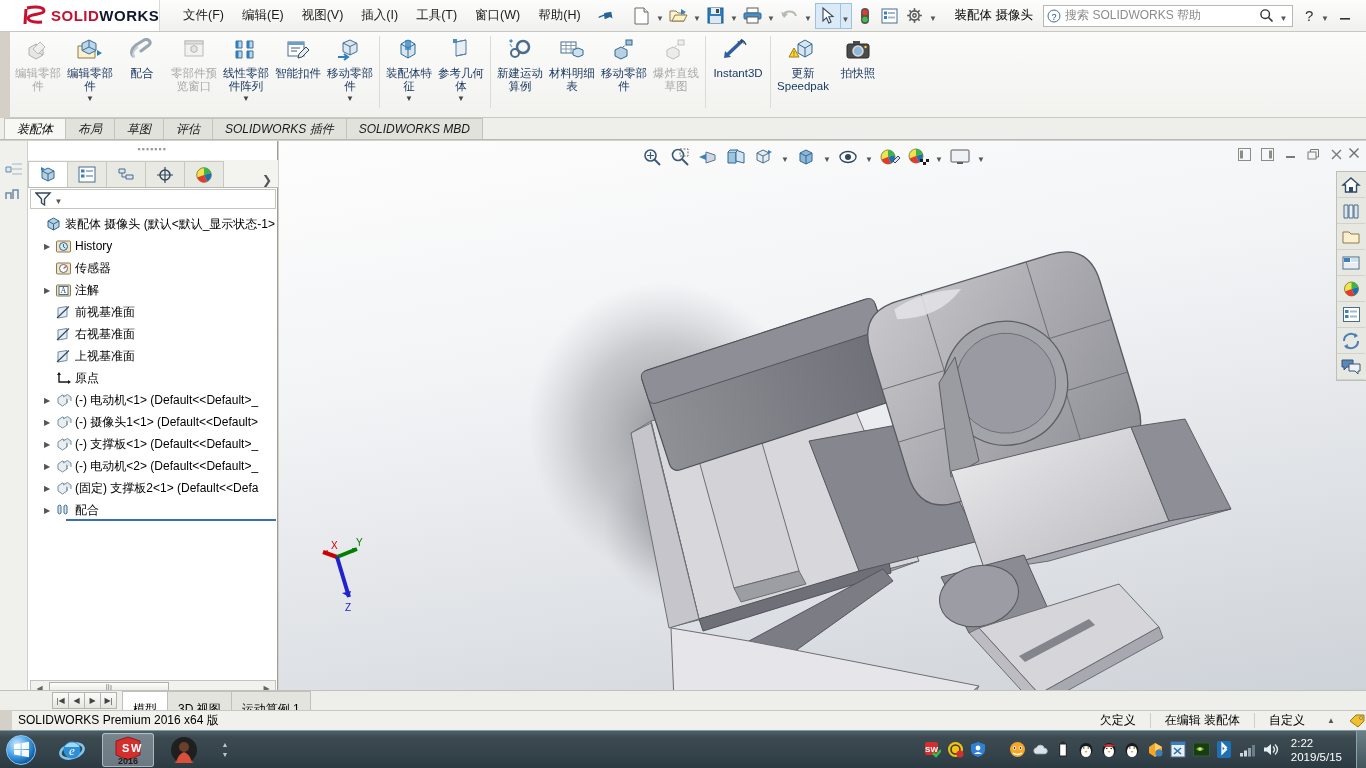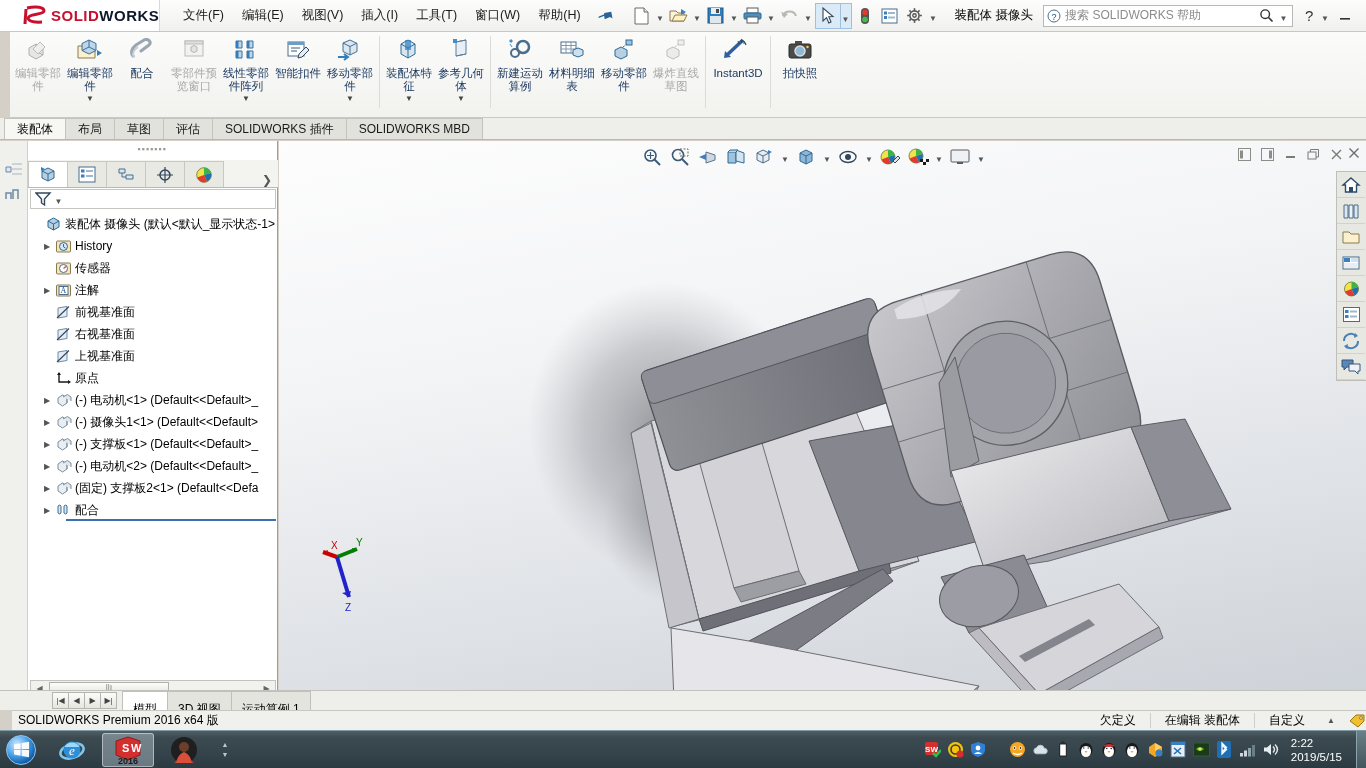--- a/index.html
+++ b/index.html
@@ -69,21 +69,21 @@
   .lbl-en { font-size:11.5px; color:#17355d; }
 
   
   .cmdtabs {
     position:absolute; left:0; top:118px; width:1366px; height:22px;
     background:#eeeeea; border-bottom:1px solid #b9b9b3;
     display:flex; align-items:flex-end; padding-left:4px;
   }
   .ctab {
     height:21px; padding:0 12px; font-size:12px; line-height:21px;
-    border:1px solid #c4c4be; border-bottom:none; background:#e2e2dc; margin-right:-1px; color:#1a1a1a;
+    border:1px solid #c4c4be; border-bottom:none; background:#e2e2dc; margin-right:-1px; color:#1a1a1a;font-style:italic;
   }
   .ctab.active { background:#f7f7f4; font-weight:normal; color:#000; position:relative; z-index:2;}
 
   
   .leftpanel {
     position:absolute; left:0; top:141px; width:278px; bottom:68px;
     background:#fff; border-right:1px solid #9e9e98;
   }
   .lp-splitter { position:absolute; left:0; top:141px; width:28px; bottom:68px; background:#f0f0ec; border-right:1px solid #d0d0ca;}
   .lp-dots { position:absolute; left:122px; top:146px; width:60px; height:6px; display:flex; align-items:center; justify-content:center; color:#9a9a94; font-size:9px; letter-spacing:1px;}
@@ -523,20 +523,31 @@
               <path d="M17 3 l1 3 M20 2 l1 3 M23 3 l0 3" stroke="#33475b" stroke-width="1"></path>
             </svg>
         </div>
         <div class="lbl lbl-en">Instant3D</div>
       </div>
     </div>
 
     <div class="rsep"></div>
 
     <div class="rgroup">
+      <div class="rbtn wide">
+        <div class="ico">
+          <svg width="30" height="26" viewBox="0 0 30 26">
+              <path d="M10 6 l7-4 7 4 v9 l-7 4 -7-4 z" fill="#d8e4ee" stroke="#2d6a96"></path>
+              <path d="M10 6 l7 4 7-4 M17 10 v9" fill="none" stroke="#2d6a96"></path>
+              <path d="M6 10 l5 9 h-10 z" fill="#ffd23b" stroke="#a07e00"></path>
+              <text x="6" y="18" font-size="7" text-anchor="middle" fill="#5b4700" font-family="sans-serif">!</text>
+            </svg>
+        </div>
+        <div class="lbl lbl-en">更新 Speedpak</div>
+      </div>
 
       <div class="rbtn">
         <div class="ico">
           <svg width="30" height="26" viewBox="0 0 30 26">
               <rect x="4" y="6" width="22" height="14" rx="2" fill="#4b4b4b" stroke="#2b2b2b"></rect>
               <rect x="10" y="3" width="7" height="3" fill="#4b4b4b"></rect>
               <circle cx="15" cy="13" r="5" fill="#8fb9d8" stroke="#dcdcdc" stroke-width="1.5"></circle>
               <circle cx="22.5" cy="9" r="1.2" fill="#ffd23b"></circle>
             </svg>
         </div>

